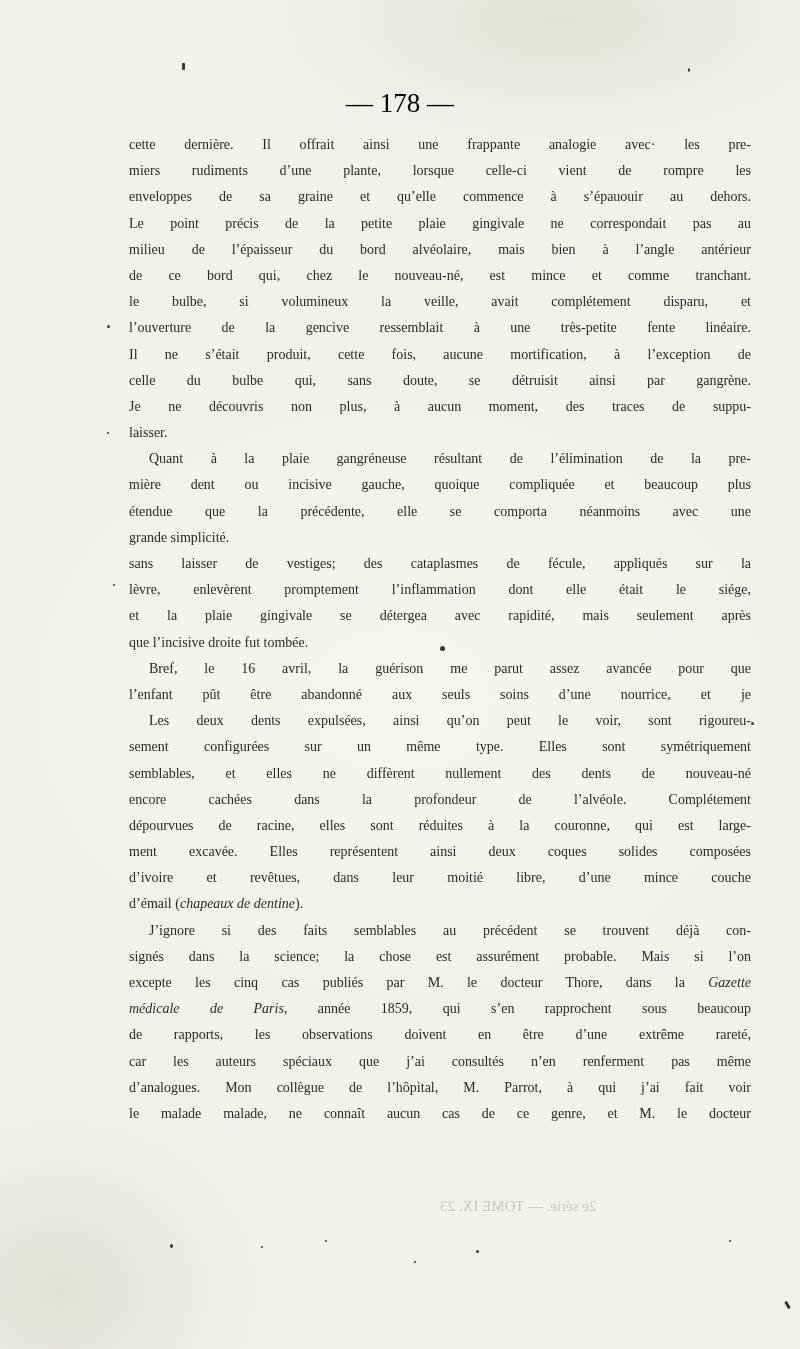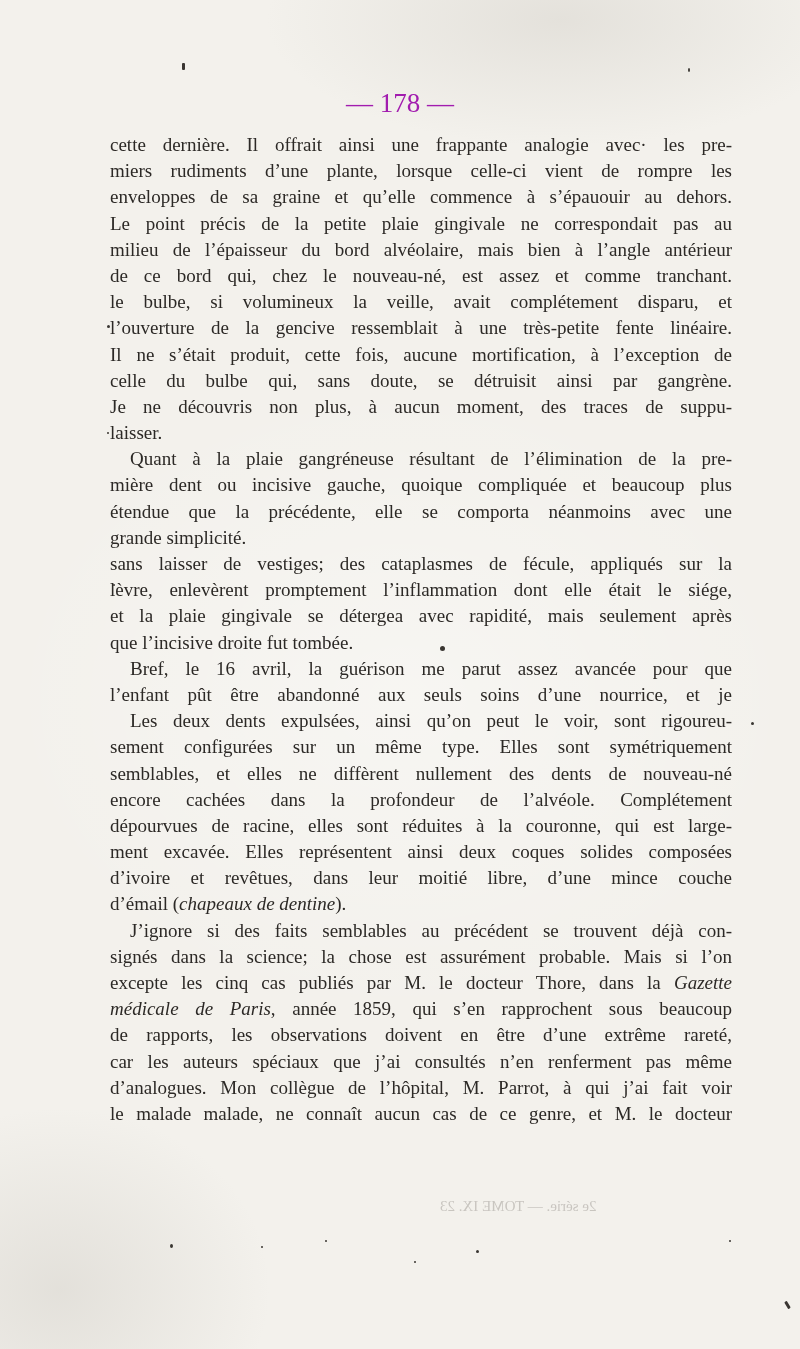--- a/index.html
+++ b/index.html
@@ -20,28 +20,28 @@
     color: #2a2724;
   }
   .page-number {
     position: absolute;
     top: 88px;
     left: 0;
     width: 800px;
     text-align: center;
     font-size: 27px;
     letter-spacing: 0px;
-    color: #a21caf;
+    color: #000000;
   }
   .text-block {
     position: absolute;
     top: 132px;
-    left: 110px;
+    left: 129px;
     width: 622px;
-    font-size: 19px;
+    font-size: 14px;
     line-height: 26.2px;
     color: #2c2926;
   }
   .line {
     display: block;
     height: 26.2px;
     white-space: nowrap;
     text-align: justify;
     text-align-last: justify;
     overflow: visible;
@@ -76,21 +76,21 @@
 <div>
 
   <div class="page-number">— 178 —</div>
 
   <div class="text-block">
     <span class="line">cette dernière. Il offrait ainsi une frappante analogie avec· les pre-</span>
     <span class="line">miers rudiments d’une plante, lorsque celle-ci vient de rompre les</span>
     <span class="line">enveloppes de sa graine et qu’elle commence à s’épauouir au dehors.</span>
     <span class="line">Le point précis de la petite plaie gingivale ne correspondait pas au</span>
     <span class="line">milieu de l’épaisseur du bord alvéolaire, mais bien à l’angle antérieur</span>
-    <span class="line">de ce bord qui, chez le nouveau-né, est assez et comme tranchant.</span>
+    <span class="line">de ce bord qui, chez le nouveau-né, est mince et comme tranchant.</span>
     <span class="line">le bulbe, si volumineux la veille, avait complétement disparu, et</span>
     <span class="line">l’ouverture de la gencive ressemblait à une très-petite fente linéaire.</span>
     <span class="line">Il ne s’était produit, cette fois, aucune mortification, à l’exception de</span>
     <span class="line">celle du bulbe qui, sans doute, se détruisit ainsi par gangrène.</span>
     <span class="line">Je ne découvris non plus, à aucun moment, des traces de suppu-</span>
     <span class="line last">laisser.</span>
 
     <span class="line indent">Quant à la plaie gangréneuse résultant de l’élimination de la pre-</span>
     <span class="line">mière dent ou incisive gauche, quoique compliquée et beaucoup plus</span>
     <span class="line">étendue que la précédente, elle se comporta néanmoins avec une</span>

